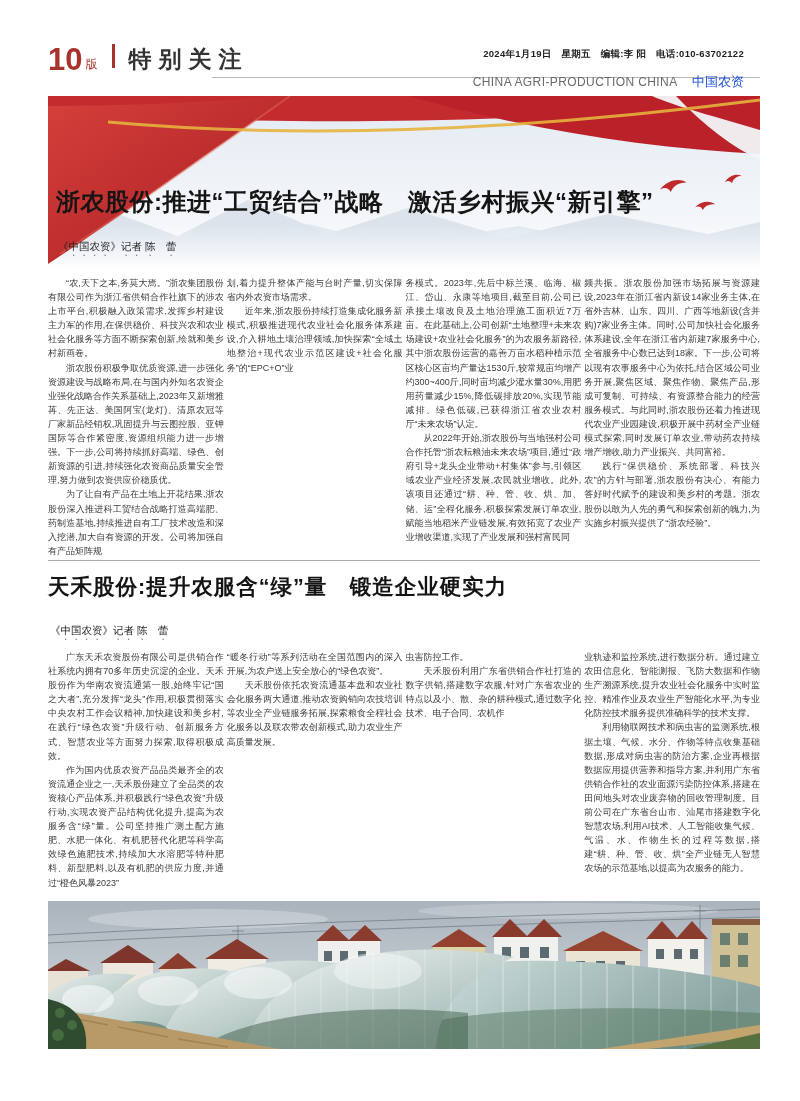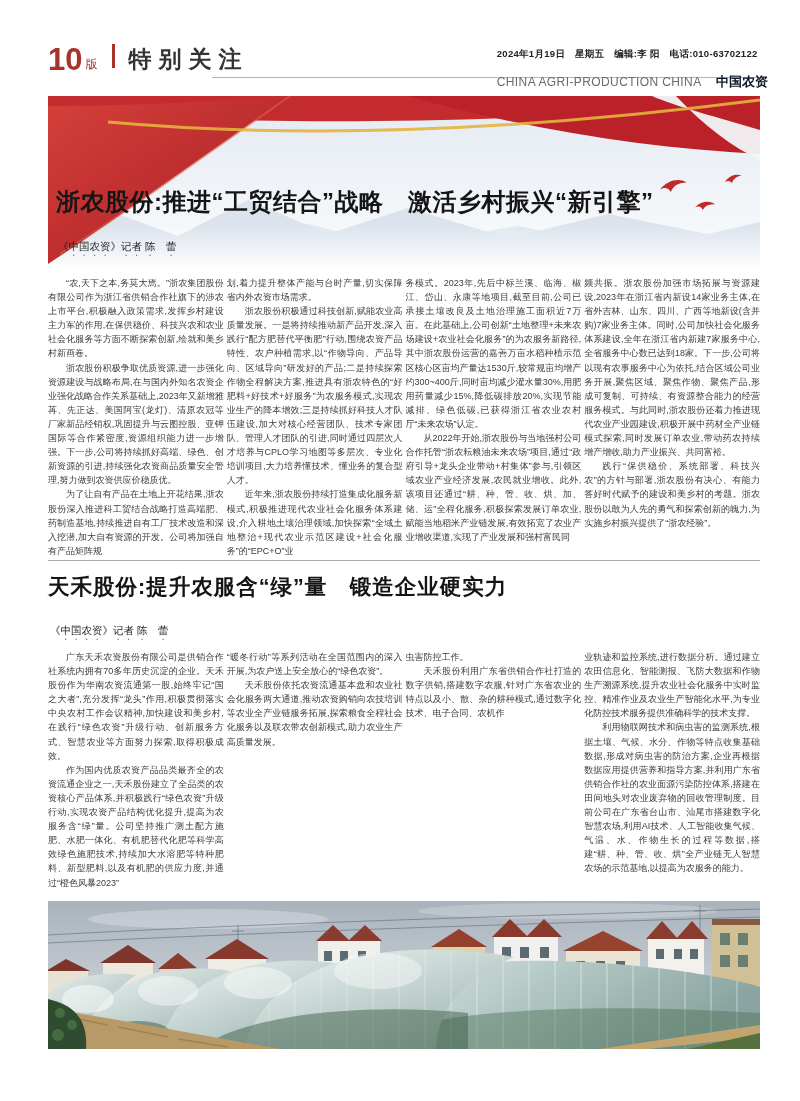--- a/index.html
+++ b/index.html
@@ -6,25 +6,25 @@
   body{width:800px;height:1101px;position:relative;font-family:"Liberation Sans","DejaVu Sans",sans-serif;overflow:hidden;}
   .page{position:absolute;inset:0;background:#fff;}
 
   
   .hdr-left{position:absolute;top:44px;left:48px;display:flex;}
   .ed-num{font-size:31px;font-weight:bold;color:#a8322c;line-height:1;}
   .ed-suffix{font-size:12px;color:#a8322c;margin:12px 0 0 3px;}
   .hdr-divider{width:3px;height:24px;background:#a8322c;margin:0 13px 0 15px;}
   .section-title{font-size:23px;color:#333;font-weight:700;letter-spacing:7px;}
   .hdr-rule{position:absolute;top:77px;left:212px;width:548px;border-top:1px solid #b5b5b5;}
-  .hdr-right{position:absolute;top:48px;right:32px;}
+  .hdr-right{position:absolute;top:48px;right:56px;text-align:right;}
   .date-line{font-size:9.5px;color:#222;font-weight:700;letter-spacing:.3px;}
   .paper-line{margin-top:11px;}
   .paper-en{font-size:12px;color:#6a6a6a;letter-spacing:.4px;}
-  .paper-cn{font-size:13px;color:#0f172a;font-weight:700;margin-left:10px;}
+  .paper-cn{font-size:13px;color:#1d4ed8;font-weight:400;margin-left:10px;}
 
   
   .banner{position:absolute;top:96px;left:48px;width:712px;height:174px;overflow:hidden;background:#bef264;}
   .banner svg{position:absolute;inset:0;}
   .banner-title{position:absolute;left:8px;top:90px;font-size:24px;font-weight:800;color:#151515;letter-spacing:.5px;white-space:nowrap;}
   .byline{position:absolute;left:10px;top:144px;font-size:10.5px;color:#1e1e1e;
     -webkit-text-emphasis:filled dot #777;-webkit-text-emphasis-position:under;
     text-emphasis:filled dot #777;text-emphasis-position:under right;}
 
   
@@ -104,21 +104,20 @@
   </div>
 
   <section class="body-cols a1">
     <div class="col">
       <p class="ind">“农,天下之本,务莫大焉。”浙农集团股份有限公司作为浙江省供销合作社旗下的涉农上市平台,积极融入政策需求,发挥乡村建设主力军的作用,在保供稳价、科技兴农和农业社会化服务等方面不断探索创新,绘就和美乡村新画卷。</p>
       <p class="ind">浙农股份积极争取优质资源,进一步强化资源建设与战略布局,在与国内外知名农资企业强化战略合作关系基础上,2023年又新增雅苒、先正达、美国阿宝(龙灯)、清原农冠等厂家新品经销权,巩固提升与云图控股、亚钾国际等合作紧密度,资源组织能力进一步增强。下一步,公司将持续抓好高端、绿色、创新资源的引进,持续强化农资商品质量安全管理,努力做到农资供应价稳质优。</p>
       <p class="ind">为了让自有产品在土地上开花结果,浙农股份深入推进科工贸结合战略打造高端肥、药制造基地,持续推进自有工厂技术改造和深入挖潜,加大自有资源的开发。公司将加强自有产品矩阵规</p>
     </div>
     <div class="col">
       <p>划,着力提升整体产能与台时产量,切实保障省内外农资市场需求。</p>
-      <p class="ind">浙农股份积极通过科技创新,赋能农业高质量发展。一是将持续推动新产品开发,深入践行“配方肥替代平衡肥”行动,围绕农资产品特性、农户种植需求,以“作物导向、产品导向、区域导向”研发好的产品;二是持续探索作物全程解决方案,推进具有浙农特色的“好肥料+好技术+好服务”为农服务模式,实现农业生产的降本增效;三是持续抓好科技人才队伍建设,加大对核心经营团队、技术专家团队、管理人才团队的引进,同时通过四层次人才培养与CPLO学习地图等多层次、专业化培训项目,大力培养懂技术、懂业务的复合型人才。</p>
       <p class="ind">近年来,浙农股份持续打造集成化服务新模式,积极推进现代农业社会化服务体系建设,介入耕地土壤治理领域,加快探索“全域土地整治+现代农业示范区建设+社会化服务”的“EPC+O”业</p>
     </div>
     <div class="col">
       <p>务模式。2023年,先后中标兰溪、临海、椒江、岱山、永康等地项目,截至目前,公司已承接土壤改良及土地治理施工面积近7万亩。在此基础上,公司创新“土地整理+未来农场建设+农业社会化服务”的为农服务新路径,其中浙农股份运营的嘉善万亩水稻种植示范区核心区亩均产量达1530斤,较常规亩均增产约300~400斤,同时亩均减少灌水量30%,用肥用药量减少15%,降低碳排放20%,实现节能减排、绿色低碳,已获得浙江省农业农村厅“未来农场”认定。</p>
       <p class="ind">从2022年开始,浙农股份与当地强村公司合作托管“浙农耘粮油未来农场”项目,通过“政府引导+龙头企业带动+村集体”参与,引领区域农业产业经济发展,农民就业增收。此外,该项目还通过“耕、种、管、收、烘、加、储、运”全程化服务,积极探索发展订单农业,赋能当地稻米产业链发展,有效拓宽了农业产业增收渠道,实现了产业发展和强村富民同</p>
     </div>
     <div class="col">
       <p>频共振。浙农股份加强市场拓展与资源建设,2023年在浙江省内新设14家业务主体,在省外吉林、山东、四川、广西等地新设(含并购)7家业务主体。同时,公司加快社会化服务体系建设,全年在浙江省内新建7家服务中心,全省服务中心数已达到18家。下一步,公司将以现有农事服务中心为依托,结合区域公司业务开展,聚焦区域、聚焦作物、聚焦产品,形成可复制、可持续、有资源整合能力的经营服务模式。与此同时,浙农股份还着力推进现代农业产业园建设,积极开展中药材全产业链模式探索,同时发展订单农业,带动药农持续增产增收,助力产业振兴、共同富裕。</p>
       <p class="ind">践行“保供稳价、系统部署、科技兴农”的方针与部署,浙农股份有决心、有能力答好时代赋予的建设和美乡村的考题。浙农股份以敢为人先的勇气和探索创新的魄力,为实施乡村振兴提供了“浙农经验”。</p>
     </div>

